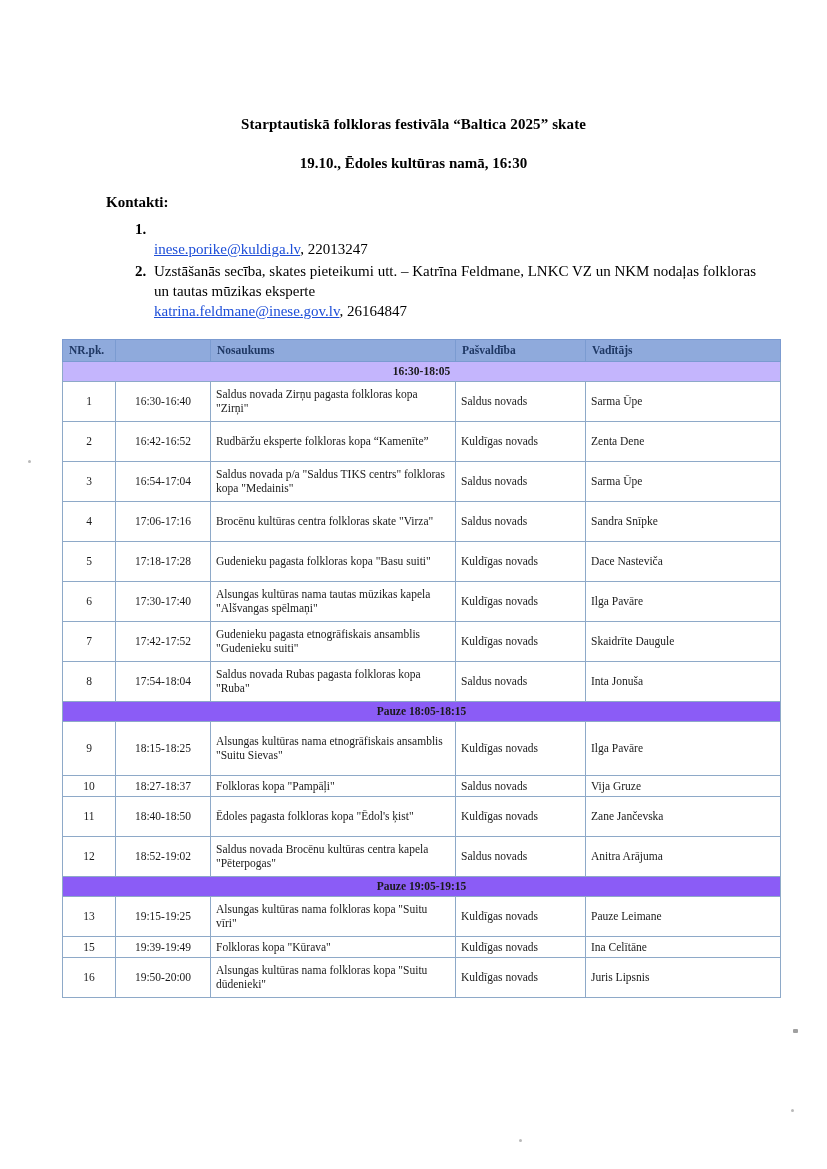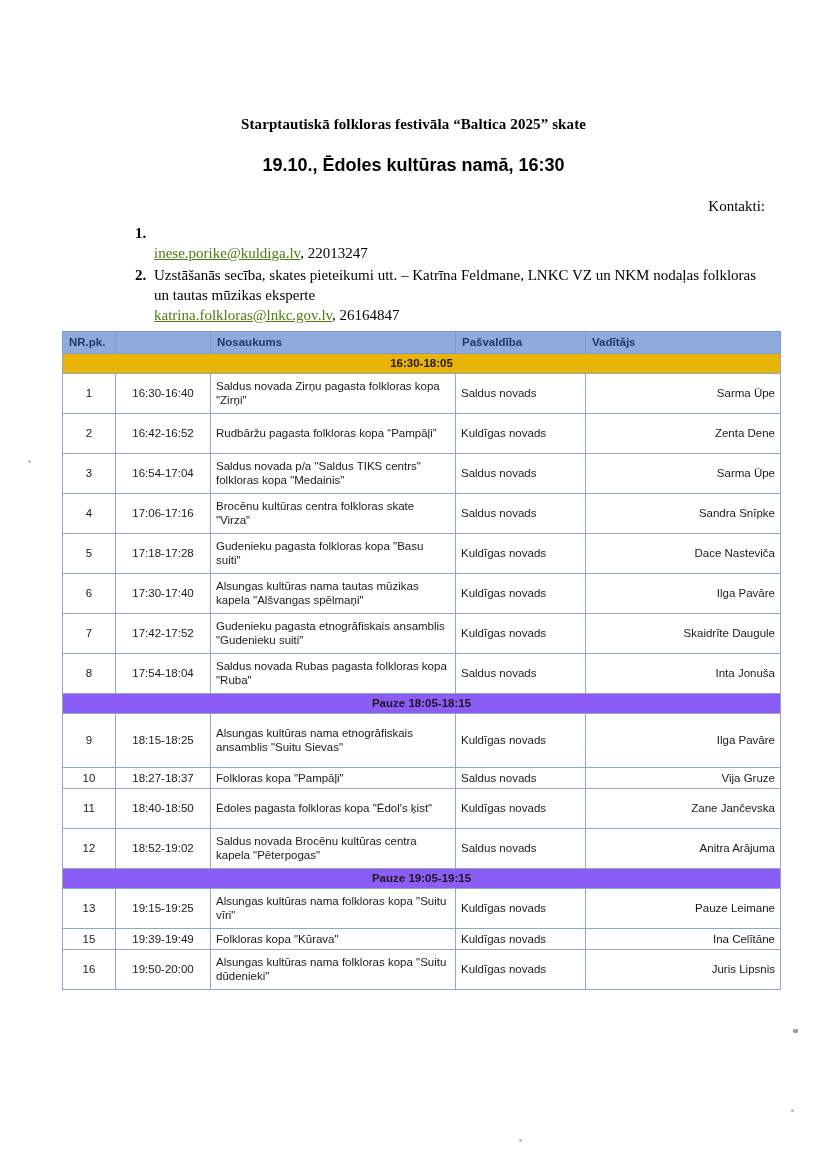--- a/index.html
+++ b/index.html
@@ -26,55 +26,54 @@
     text-align: center;
   }
   .doc-title {
     font-family: "Liberation Serif", serif;
     font-size: 15px;
     font-weight: bold;
     letter-spacing: 0.1px;
     margin: 0 0 22px 0;
   }
   .doc-subtitle {
-    font-family: Liberation Sans, sans-serif;
-    font-size: 18px;
+    font-family: Liberation Serif, serif;
+    font-size: 15px;
     font-weight: bold;
     margin: 0 0 22px 0;
   }
   .contacts-heading {
     font-family: "Liberation Serif", serif;
     font-size: 15px;
-    font-weight: normal;
+    font-weight: bold;
     margin: 0 0 9px 44px;
-    text-align: right;
   }
   ol.contacts {
     margin: 0 0 0 44px;
     padding: 0 0 0 44px;
     font-size: 15px;
     line-height: 1.33;
   }
   ol.contacts > li {
     margin-bottom: 2px;
     padding-left: 4px;
   }
   ol.contacts > li::marker {
     font-weight: bold;
   }
   .email {
-    color: #4d7c0f;
+    color: #1d4ed8;
     text-decoration: underline;
     text-align: right;
   }
   table.schedule {
     width: 718px;
-    margin-top: 5px;
+    margin-top: 17px;
     border-collapse: collapse;
-    font-family: Liberation Sans, sans-serif;
+    font-family: Liberation Serif, serif;
     font-size: 11.5px;
     table-layout: fixed;
   }
   table.schedule th, table.schedule td {
     border: 1px solid #8ea9c8;
     padding: 3px 5px;
     vertical-align: middle;
   }
   table.schedule thead th {
     background: #8faadc;
@@ -85,40 +84,40 @@
     padding: 3px 6px;
     border-color: #7b9bd1;
   }
   col.c-nr { width: 53px; }
   col.c-time { width: 95px; }
   col.c-name { width: 245px; }
   col.c-muni { width: 130px; }
   col.c-lead { width: 195px; }
   th.th-nr { text-align: center; }
   .row-section td {
-    background: #eab308;
+    background: #c4b5fd;
     text-align: center;
     font-weight: bold;
     color: #1a1a1a;
     height: 20px;
     font-size: 11.5px;
   }
   .row-break td {
     background: #8b5cf6;
     text-align: center;
     font-weight: bold;
     color: #1a1a1a;
     height: 20px;
     font-size: 11.5px;
   }
   td.nr { text-align: center; color: #1a1a1a; }
   td.time { text-align: center; color: #1a1a1a; }
   td.name { color: #1a1a1a; line-height: 1.22; }
   td.muni { color: #1a1a1a; }
-  td.lead { color: #1a1a1a; text-align: right; }
+  td.lead { color: #1a1a1a; }
   tr.r-tall td { height: 40px; }
   tr.r-short td { height: 20px; }
   tr.r-xtall td { height: 54px; }
   .speck {
     position: absolute;
     background: #b9b9b9;
     border-radius: 50%;
   }
   .mark-1 { left: 28px; top: 460px; width: 3px; height: 3px; }
   .mark-2 { left: 793px; top: 1029px; width: 5px; height: 4px; background: #a0a0a0; border-radius: 1px; }
@@ -137,21 +136,21 @@
 
   <div class="contacts-heading">Kontakti:</div>
 
   <ol class="contacts">
     <li>
       <br>
       <span class="email">inese.porike@kuldiga.lv</span><span>, 22013247</span>
     </li>
     <li>
       <span>Uzstāšanās secība, skates pieteikumi utt. – Katrīna Feldmane, LNKC VZ un NKM nodaļas folkloras un tautas mūzikas eksperte</span><br>
-      <span class="email">katrina.folkloras@lnkc.gov.lv</span><span>, 26164847</span>
+      <span class="email">katrina.feldmane@inese.gov.lv</span><span>, 26164847</span>
     </li>
   </ol>
 
   <table class="schedule">
     <colgroup>
       <col class="c-nr">
         <col class="c-time">
         <col class="c-name">
         <col class="c-muni">
         <col class="c-lead">
@@ -174,21 +173,21 @@
         <td class="nr">1</td>
         <td class="time">16:30-16:40</td>
         <td class="name">Saldus novada Zirņu pagasta folkloras kopa "Zirņi"</td>
         <td class="muni">Saldus novads</td>
         <td class="lead">Sarma Ūpe</td>
       </tr>
 
       <tr class="r-tall">
         <td class="nr">2</td>
         <td class="time">16:42-16:52</td>
-        <td class="name">Rudbāržu pagasta folkloras kopa “Pampāļi”</td>
+        <td class="name">Rudbāržu eksperte folkloras kopa “Kamenīte”</td>
         <td class="muni">Kuldīgas novads</td>
         <td class="lead">Zenta Dene</td>
       </tr>
 
       <tr class="r-tall">
         <td class="nr">3</td>
         <td class="time">16:54-17:04</td>
         <td class="name">Saldus novada p/a "Saldus TIKS centrs" folkloras kopa "Medainis"</td>
         <td class="muni">Saldus novads</td>
         <td class="lead">Sarma Ūpe</td>

